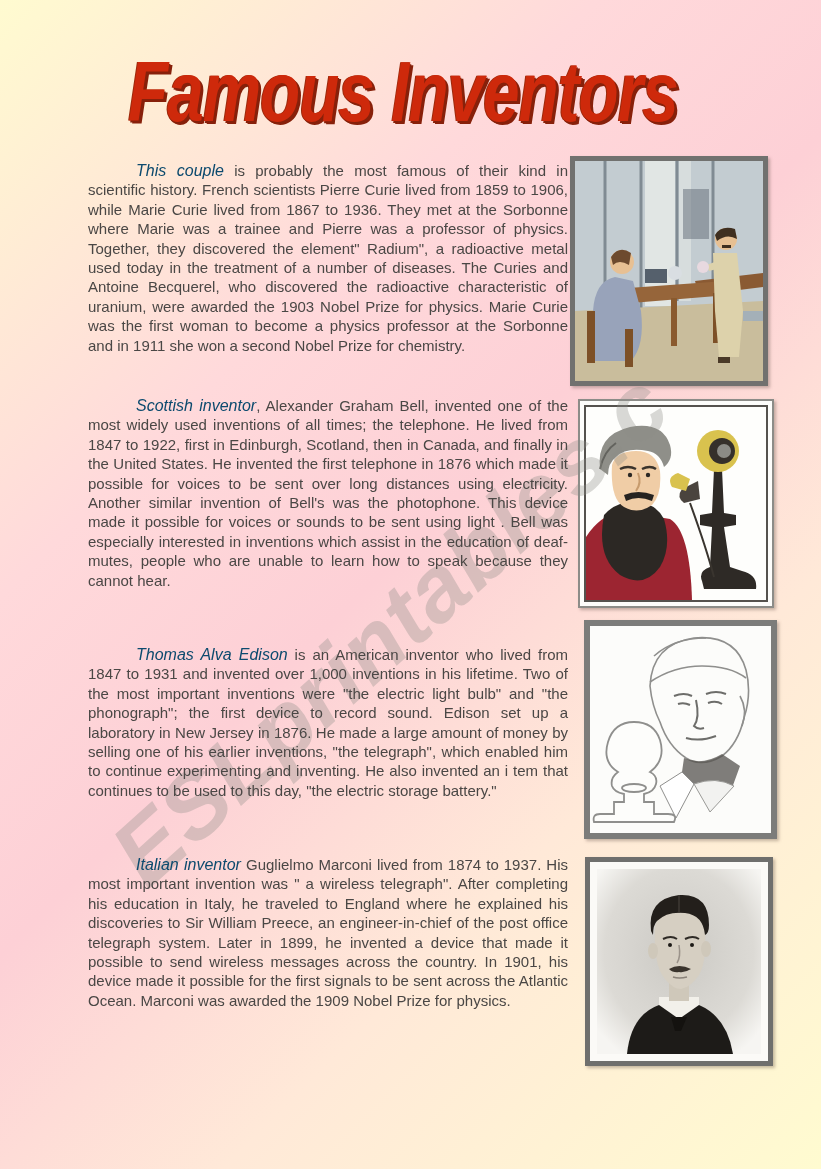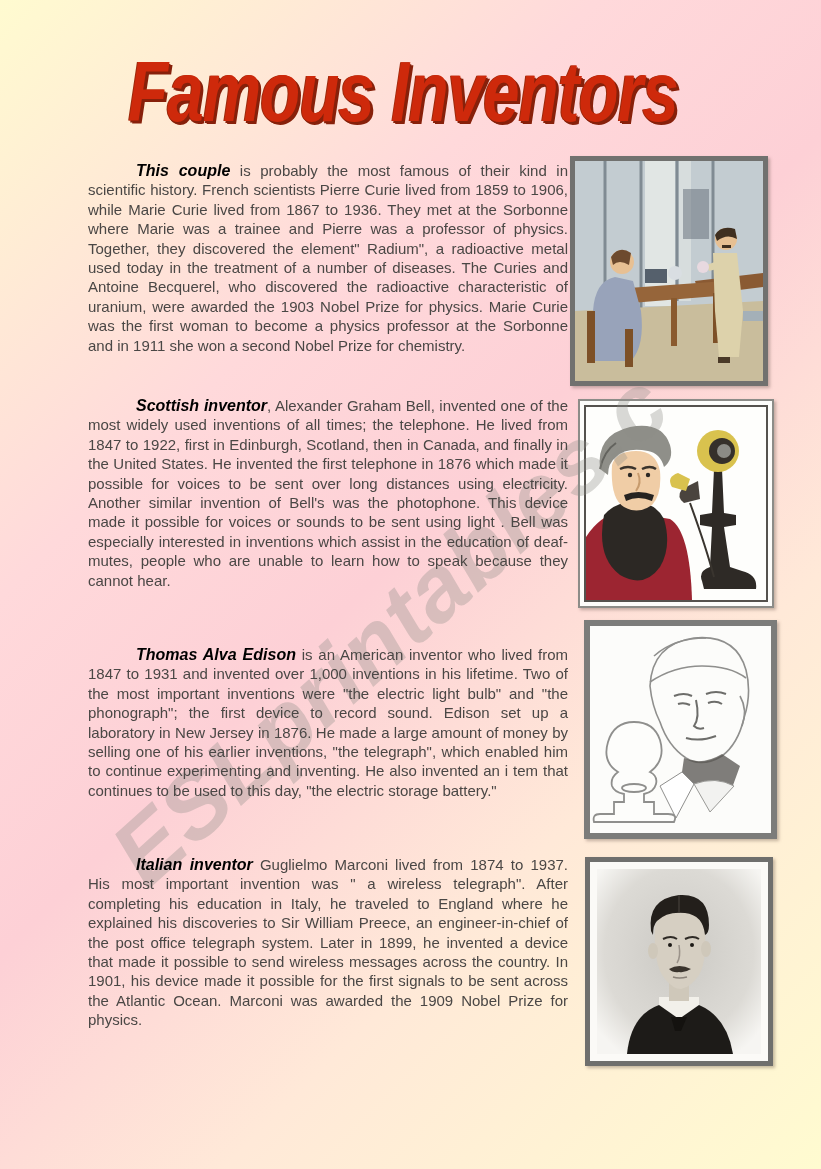--- a/index.html
+++ b/index.html
@@ -21,21 +21,21 @@
     transform:rotate(-42deg);text-align:center;
     font-size:92px;font-weight:bold;font-style:italic;letter-spacing:1px;
     color:#8e8e88;opacity:0.33;z-index:2;white-space:nowrap;
     pointer-events:none;
   }
   .para{
     position:absolute;left:88px;width:480px;margin:0;
     font-size:15px;line-height:19.4px;color:#4a4745;
     text-align:justify;text-indent:48px;z-index:3;
   }
-  .lead{font-weight:bold;font-style:italic;color:#000000;font-size:16px;}
+  .lead{font-weight:normal;font-style:italic;color:#0c4a6e;font-size:16px;}
   .img-frame{position:absolute;z-index:1;box-shadow:2px 2px 3px rgba(90,70,60,0.35);}
   .img-frame svg{display:block;}
   .f-curie{left:570px;top:156px;border:5px solid #71716f;}
   .f-bell{left:578px;top:399px;border:2px solid #8c8c88;background:#fdfdfb;padding:4px;}
   .f-bell .inner{border:2px solid #55524e;}
   .f-edison{left:584px;top:620px;border:6px solid #7c7c7a;}
   .f-marconi{left:585px;top:857px;border:5px solid #6f6f6d;background:#fbfaf7;padding:7px;}
 </style>
 </head>
 <body>

